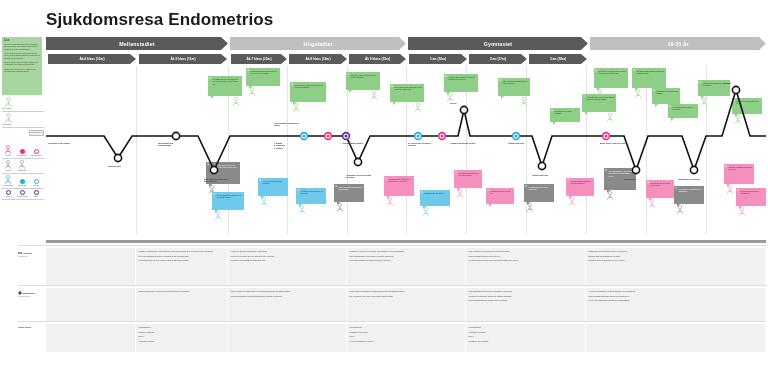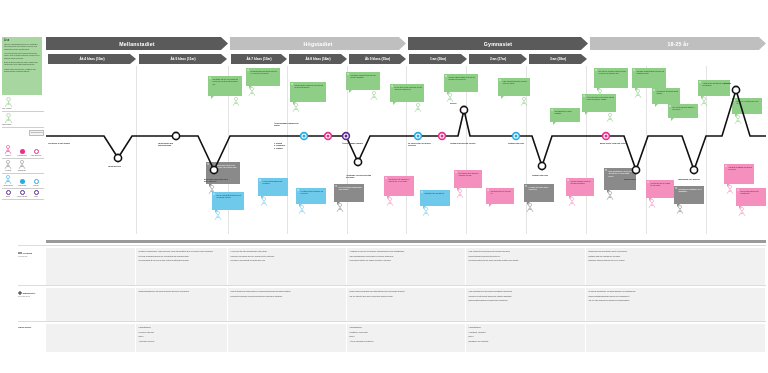--- a/index.html
+++ b/index.html
@@ -93,20 +93,21 @@
          border-right:1px solid #fff;padding:2px 2.5px;overflow:hidden;}
   .gcell p{margin:0 0 2px 0;font-size:1.7px;line-height:1.5;color:#4a4a4a;}
   .topbar{position:absolute;left:46px;top:0;width:720px;height:2.5px;background:#9a9a9a;}
   .hr{position:absolute;left:18px;width:748px;height:1px;background:#dcdcdc;}
 </style>
 </head>
 <body>
 
 <div class="canvas">
 
+  <div class="title">Sjukdomsresa Endometrios</div>
 
   <div class="legend">
     <div class="legend-note">
       <h4>Lisa</h4>
       <div id="legend-note-body">
           <p>Lisa är en sammanslagning av de berättelser och erfarenheter som delats av kvinnor med endometrios under arbetets gång.</p>
           <p>Hon representerar den typiska resan genom vården, från de första symtomen i tonåren till en diagnos många år senare.</p>
           <p>Syftet är att synliggöra de hinder, känslor och vändpunkter som präglar sjukdomsresan.</p>
           <p>Kartan bygger på intervjuer, enkätsvar och dokumenterade patientberättelser.</p>
         </div>

